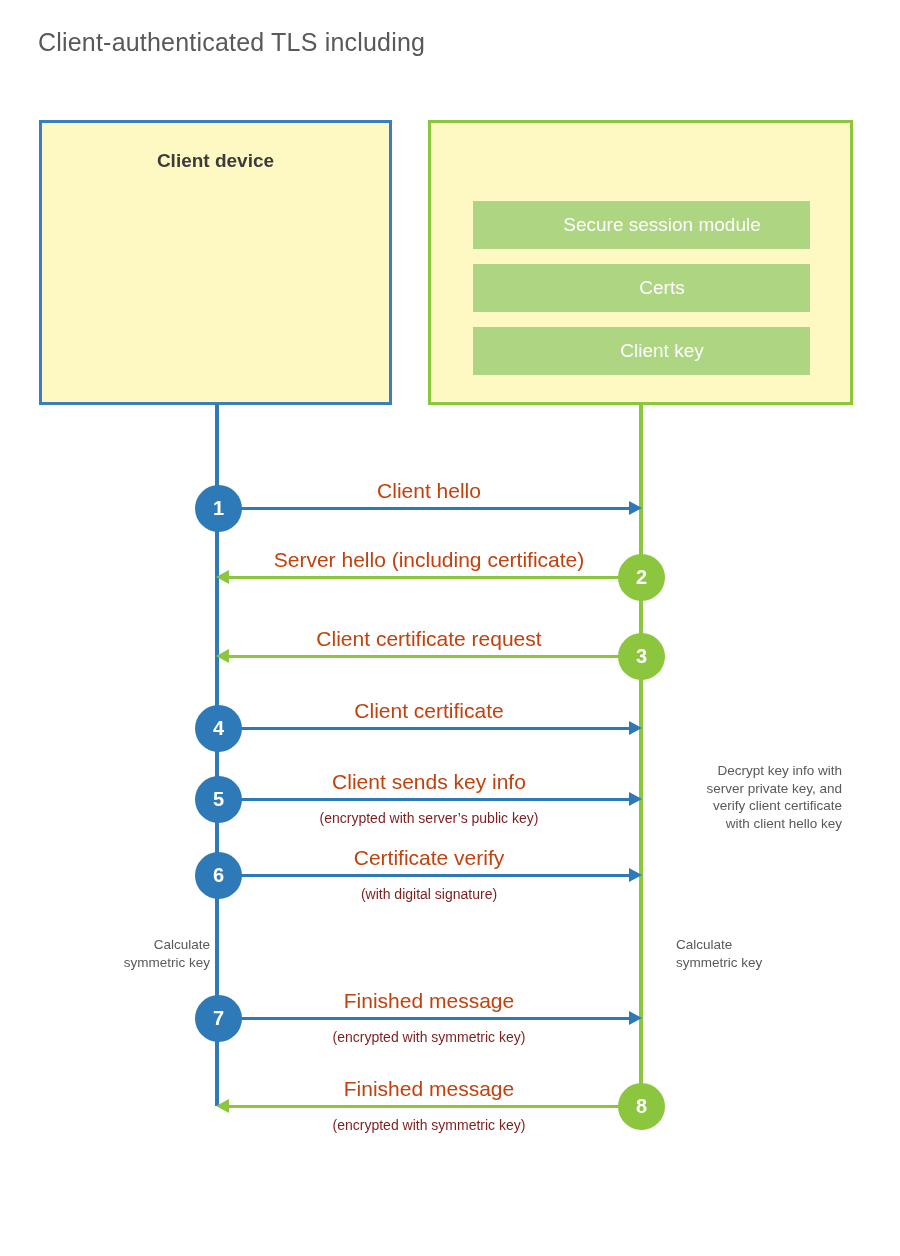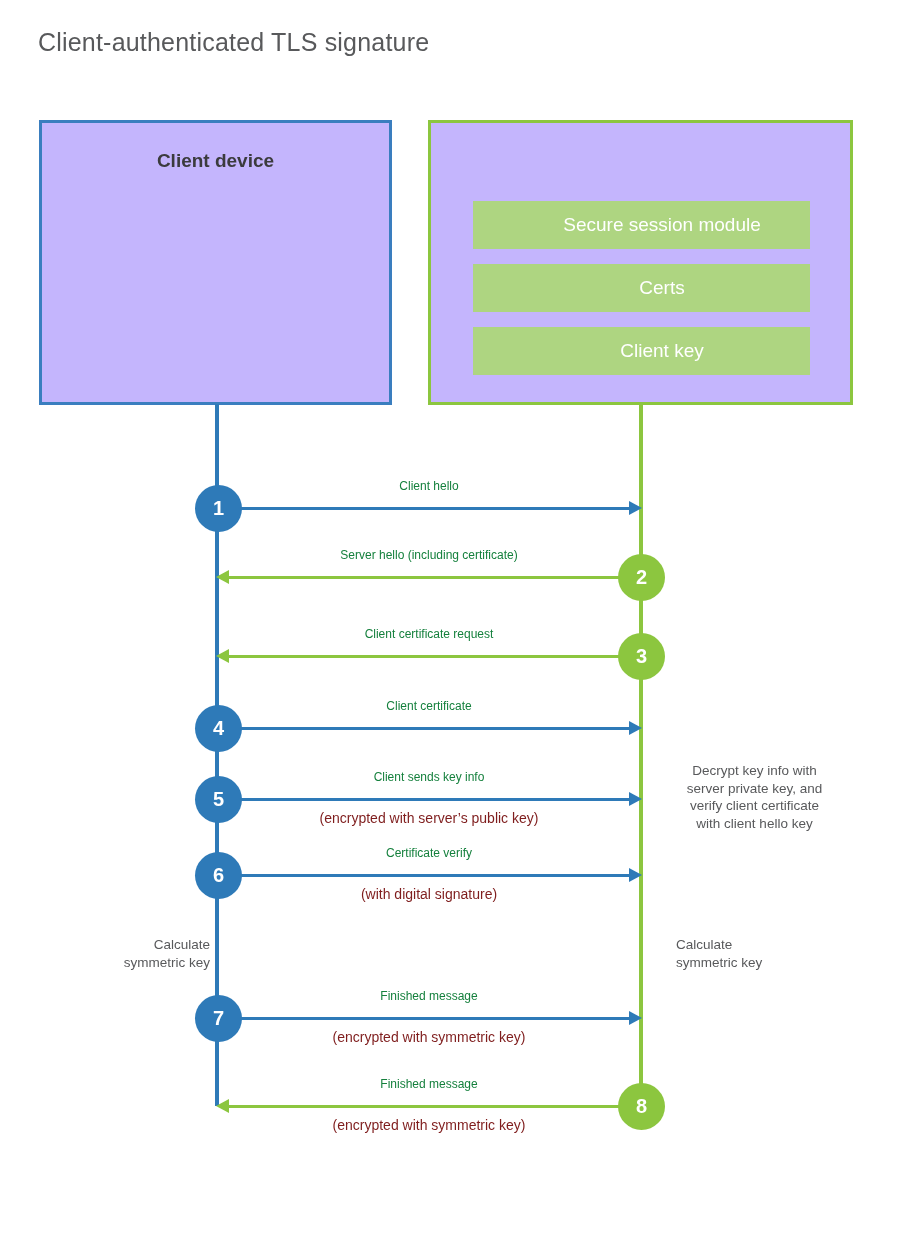--- a/index.html
+++ b/index.html
@@ -29,21 +29,21 @@
     font-size: 25px;
     font-weight: 400;
     color: #58595b;
     letter-spacing: 0.2px;
     white-space: nowrap;
   }
 
   
   .party-box {
     box-sizing: border-box;
-    background: #c4b5fd;
+    background: #fef9c3;
   }
   #client-box {
     left: 39px;
     top: 120px;
     width: 353px;
     height: 285px;
     border: 3px solid #3a7ebf;
   }
   #server-box {
     left: 428px;
@@ -152,22 +152,22 @@
     
     left: 0;
     width: 900px;
     height: 0;
   }
   .msg-label {
     position: absolute;
     left: 217px;
     width: 424px;
     text-align: center;
-    font-size: 12px;
-    color: #15803d;
+    font-size: 21px;
+    color: #c2410c;
     white-space: nowrap;
   }
   .msg-label.above { top: -28px; }
   .msg-label.below {
     top: 12px;
     font-size: 14px;
     color: #7f1d1d;
   }
 
   
@@ -189,42 +189,42 @@
   
   .side-note {
     font-size: 13.5px;
     line-height: 17.5px;
     color: #58595b;
   }
   #server-decrypt-note {
     left: 667px;
     top: 762px;
     width: 175px;
-    text-align: center;
+    text-align: right;
   }
   #client-calc-note {
     left: 58px;
     top: 936px;
     width: 152px;
     text-align: right;
   }
   #server-calc-note {
     left: 676px;
     top: 936px;
     width: 160px;
     text-align: left;
   }
   .note-line { display: block; }
 </style>
 </head>
 <body>
 
 <div id="canvas">
 
-  <div class="abs" id="page-title">Client-authenticated TLS signature</div>
+  <div class="abs" id="page-title">Client-authenticated TLS including</div>
 
   <div class="abs party-box" id="client-box">
     <div class="party-title">Client device</div>
   </div>
 
   <div class="abs party-box" id="server-box">
     <div class="server-bar" id="server-bar-0">
       <span>Secure session module</span>
     </div>
     <div class="server-bar" id="server-bar-1">

